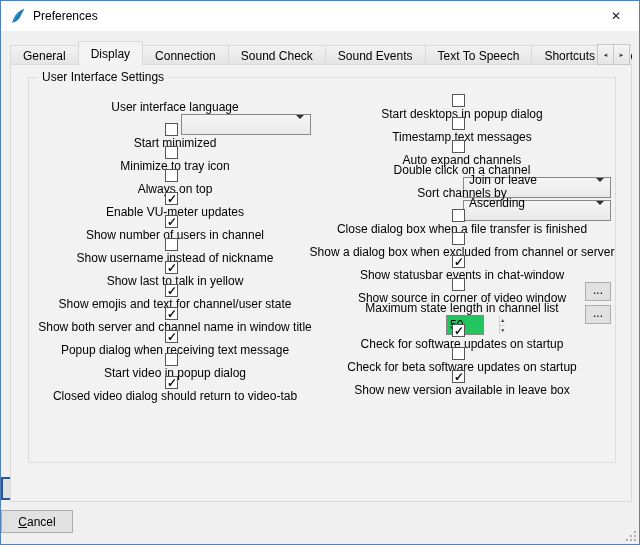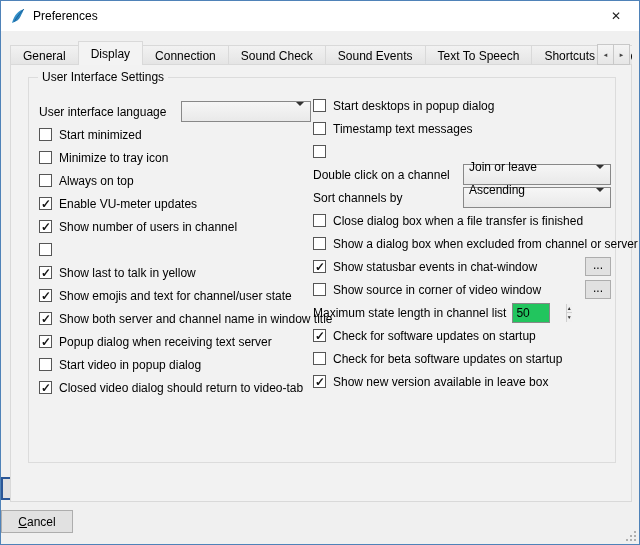--- a/index.html
+++ b/index.html
@@ -26,21 +26,21 @@
   
   .tabpanel { position:absolute; left:9px; top:63px; width:622px; height:438px; border:1px solid #d9d9d9; background:#f2f2f2; z-index:1; }
 
   
   .groupbox { position:absolute; left:17px; top:12px; width:588px; height:386px; border:1px solid #dcdcdc; }
   .group-title { position:absolute; top:-8px; left:9px; background:#f2f2f2; padding:0 4px; }
 
   .col { position:absolute; }
   .col-left  { left:10px;  top:22px; width:272px; }
   .col-right { left:284px; top:16px; width:298px; }
-  .row { height:23px; display:flex; align-items:center; }
+  .row { height:23px; display:flex; align-items:center;flex-direction:column; }
 
   .cb { width:13px; height:13px; background:#fff; border:1px solid #565656; margin-right:7px; position:relative; flex:0 0 auto; }
   .cb.checked::before { content:"✓"; position:absolute; left:1px; top:-1px; font-size:12px; font-weight:bold; color:#141414; line-height:14px; }
   .lbl { white-space:nowrap; }
 
   .combo { height:21px; border:1px solid #888; background:linear-gradient(#f6f6f6,#e9e9e9); display:flex; align-items:center; padding:0 6px 16px 5px; flex:0 0 auto; }
   .combo .val { flex:1; white-space:nowrap; overflow:hidden; }
   .combo .arr { width:0; height:0; border:4px solid transparent; border-top-color:#333; margin-top:4px; margin-left:6px; }
   .combo-lang { width:130px; margin-left:auto; }
   .combo-right { width:148px; margin-left:auto; }
@@ -148,36 +148,37 @@
         <div class="row">
           <span class="cb checked"></span>
           <span class="lbl">Enable VU-meter updates</span>
         </div>
         <div class="row">
           <span class="cb checked"></span>
           <span class="lbl">Show number of users in channel</span>
         </div>
         <div class="row">
           <span class="cb"></span>
+          <span class="lbl">Show username instead of nickname</span>
         </div>
         <div class="row">
           <span class="cb checked"></span>
           <span class="lbl">Show last to talk in yellow</span>
         </div>
         <div class="row">
           <span class="cb checked"></span>
           <span class="lbl">Show emojis and text for channel/user state</span>
         </div>
         <div class="row">
           <span class="cb checked"></span>
           <span class="lbl">Show both server and channel name in window title</span>
         </div>
         <div class="row">
           <span class="cb checked"></span>
-          <span class="lbl">Popup dialog when receiving text server</span>
+          <span class="lbl">Popup dialog when receiving text message</span>
         </div>
         <div class="row">
           <span class="cb"></span>
           <span class="lbl">Start video in popup dialog</span>
         </div>
         <div class="row">
           <span class="cb checked"></span>
           <span class="lbl">Closed video dialog should return to video-tab</span>
         </div>
       </div>
@@ -186,20 +187,21 @@
         <div class="row">
           <span class="cb"></span>
           <span class="lbl">Start desktops in popup dialog</span>
         </div>
         <div class="row">
           <span class="cb"></span>
           <span class="lbl">Timestamp text messages</span>
         </div>
         <div class="row">
           <span class="cb"></span>
+          <span class="lbl">Auto expand channels</span>
         </div>
 
         <div class="row">
           <span class="lbl">Double click on a channel</span>
           <div class="combo combo-right">
             <span class="val">Join or leave</span>
             <span class="arr"></span>
           </div>
         </div>
         <div class="row">

